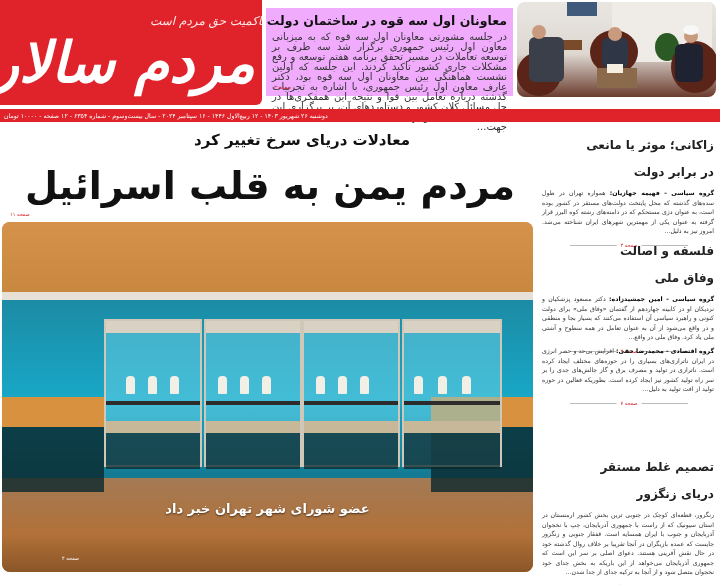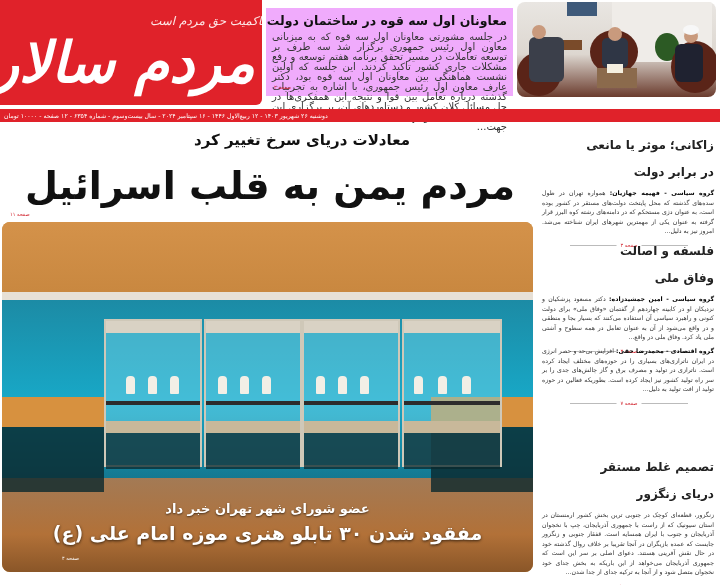--- a/index.html
+++ b/index.html
@@ -208,21 +208,20 @@
     <div class="top"></div>
     <div class="obj" style="left:10px;"></div>
       <div class="obj" style="left:34px;"></div>
       <div class="obj" style="left:58px;"></div>
     <div class="shelf"></div>
       <div class="base"></div>
       <div class="lower"></div>
   </div>
 
   <div class="sub">عضو شورای شهر تهران خبر داد</div>
-  <div class="cap">مفقود شدن ۳۰ تابلو هنری موزه امام علی (ع)</div>
   <div class="pageref">صفحه ۴</div>
 </div>
 
 <div class="col-right">
   <div class="story" style="top:8px;">
     <div class="title">زاکانی؛ موثر یا مانعی</div>
     <div class="title">در برابر دولت</div>
     <div class="body"><b>گروه سیاسی - فهیمه جهازیان:</b><span> همواره تهران در طول سده‌های گذشته که محل پایتخت دولت‌های مستقر در کشور بوده است، به عنوان دژی مستحکم که در دامنه‌های رشته کوه البرز قرار گرفته به عنوان یکی از مهمترین شهرهای ایران شناخته می‌شد. امروز نیز به دلیل...</span></div>
     <div class="divider">
         <span>صفحه ۳</span>

